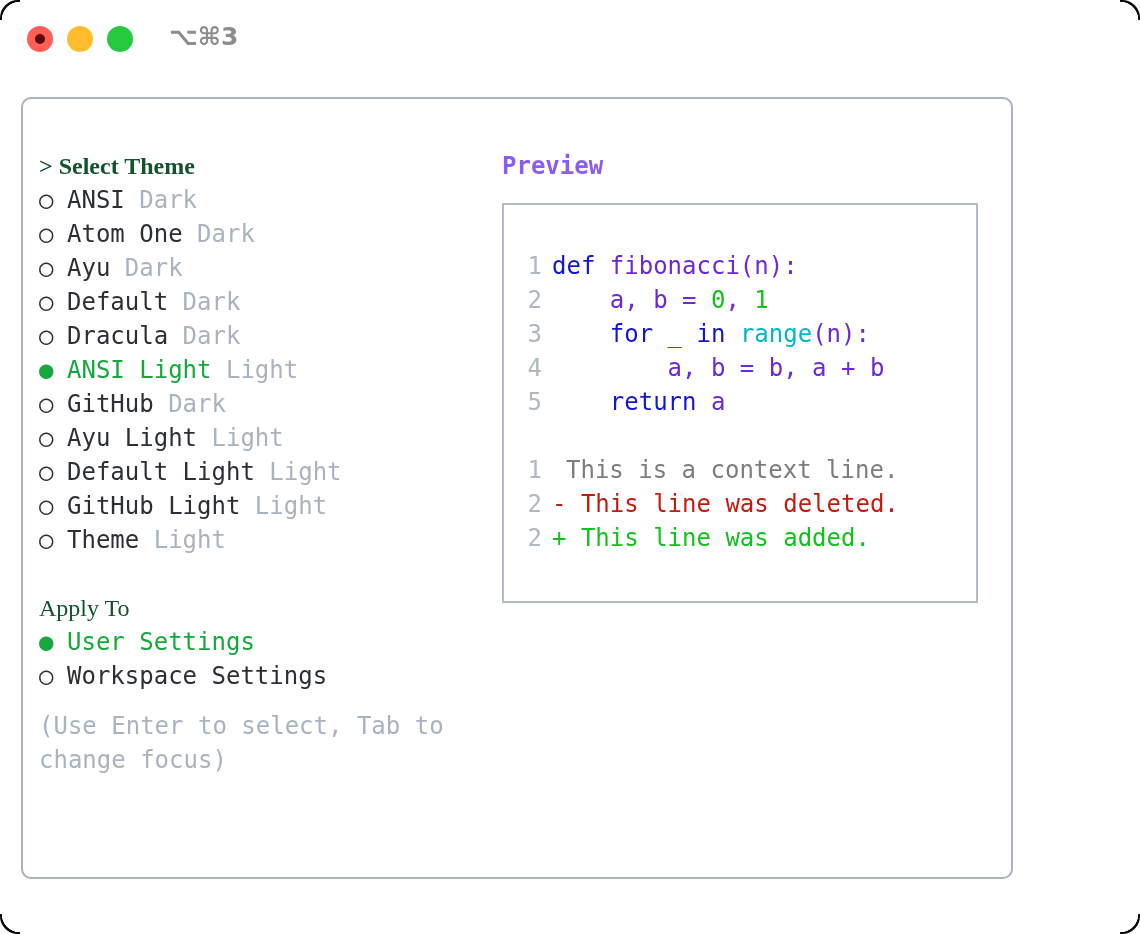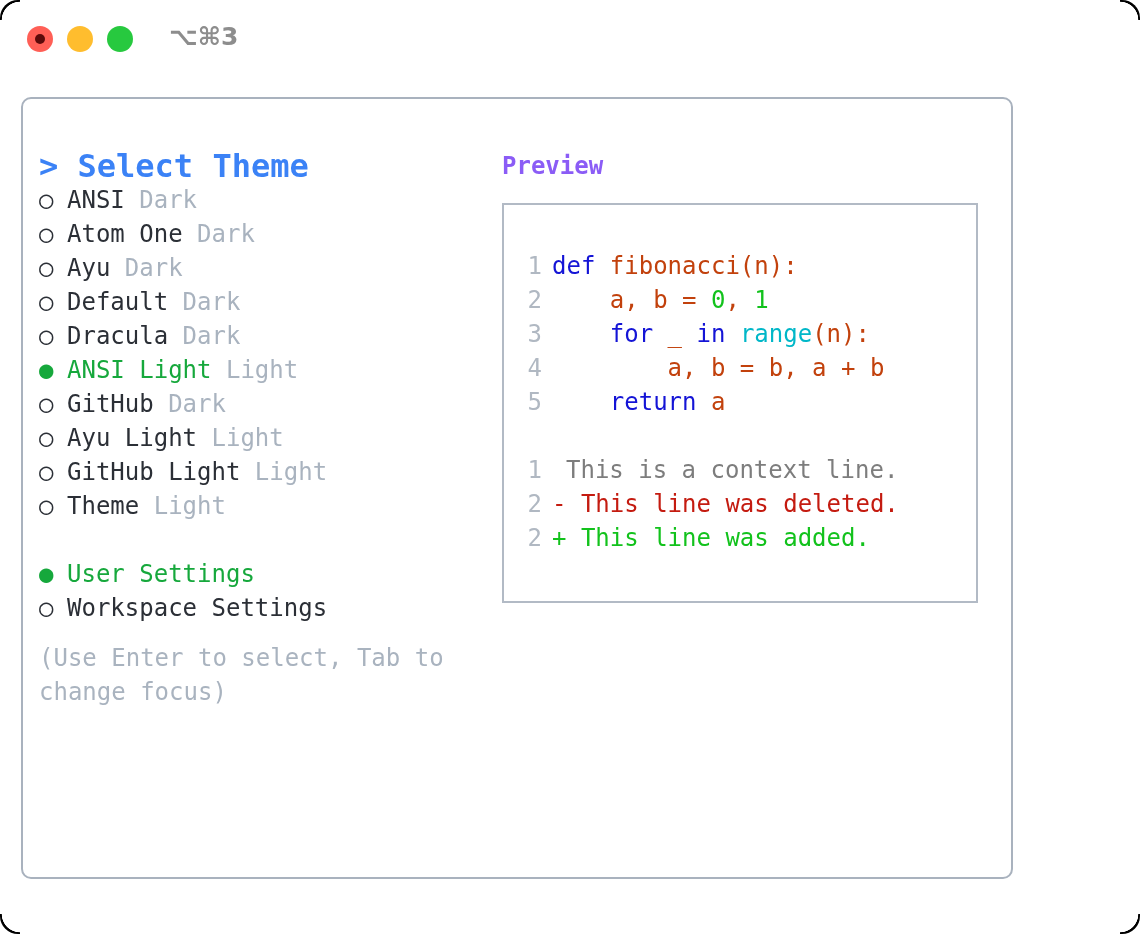--- a/index.html
+++ b/index.html
@@ -95,24 +95,25 @@
   }
 
   
   #left-col {
     position: absolute;
     left: 16px;
     top: 50px;
     width: 450px;
   }
   .list-header {
-    font-size: 32px;
-    line-height: 34px;
-    color: #3b82f6;
+    font-size: 24px;
+    line-height: 34px;
+    color: #14532d;
     white-space: pre;
+    font-family: Liberation Serif, serif;
   }
   .list-header.bold { font-weight: 700; }
   .row {
     font-size: 24px;
     line-height: 34px;
     white-space: pre;
     color: #2b2f36;
   }
   .glyph {
     display: inline-block;
@@ -168,21 +169,21 @@
   .ln {
     display: inline-block;
     width: 30px;
     text-align: right;
     color: #b0b8c2;
     margin-right: 10px;
   }
   .kw  { color: #1414d6; }
   .num { color: #12c21c; }
   .fn  { color: #00b7c8; }
-  .pl  { color: #c2410c; }
+  .pl  { color: #6d28d9; }
   .ctx { color: #7d7d7d; }
   .del { color: #c41b10; }
   .add { color: #12c21c; }
   .mark { display: inline-block; width: 14px; }
 </style>
 </head>
 <body>
 
 <div id="screen">
 
@@ -202,25 +203,27 @@
       <div class="list-header bold">&gt; Select Theme</div>
       <div id="theme-items">
           <div class="row"><span class="glyph">○</span><span class="name">ANSI</span><span class="suffix"> Dark</span></div>
           <div class="row"><span class="glyph">○</span><span class="name">Atom One</span><span class="suffix"> Dark</span></div>
           <div class="row"><span class="glyph">○</span><span class="name">Ayu</span><span class="suffix"> Dark</span></div>
           <div class="row"><span class="glyph">○</span><span class="name">Default</span><span class="suffix"> Dark</span></div>
           <div class="row"><span class="glyph">○</span><span class="name">Dracula</span><span class="suffix"> Dark</span></div>
           <div class="row selected"><span class="glyph sel">●</span><span class="name">ANSI Light</span><span class="suffix"> Light</span></div>
           <div class="row"><span class="glyph">○</span><span class="name">GitHub</span><span class="suffix"> Dark</span></div>
           <div class="row"><span class="glyph">○</span><span class="name">Ayu Light</span><span class="suffix"> Light</span></div>
+          <div class="row"><span class="glyph">○</span><span class="name">Default Light</span><span class="suffix"> Light</span></div>
           <div class="row"><span class="glyph">○</span><span class="name">GitHub Light</span><span class="suffix"> Light</span></div>
           <div class="row"><span class="glyph">○</span><span class="name">Theme</span><span class="suffix"> Light</span></div>
         </div>
 
       <div id="apply-block">
+        <div class="list-header">Apply To</div>
         <div id="apply-items">
             <div class="row selected"><span class="glyph sel">●</span><span class="name">User Settings</span></div>
             <div class="row"><span class="glyph">○</span><span class="name">Workspace Settings</span></div>
           </div>
       </div>
 
       <div id="hint">(Use Enter to select, Tab to change focus)</div>
     </div>
 
     <div id="right-col">

